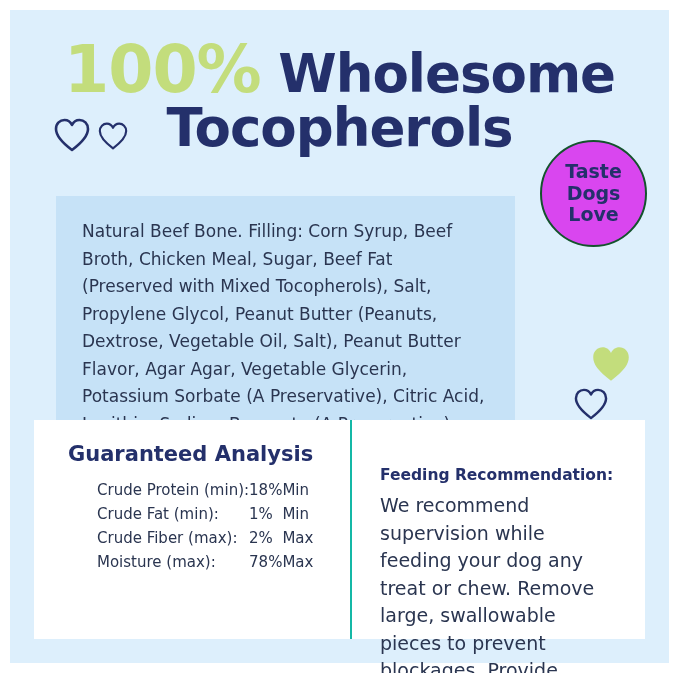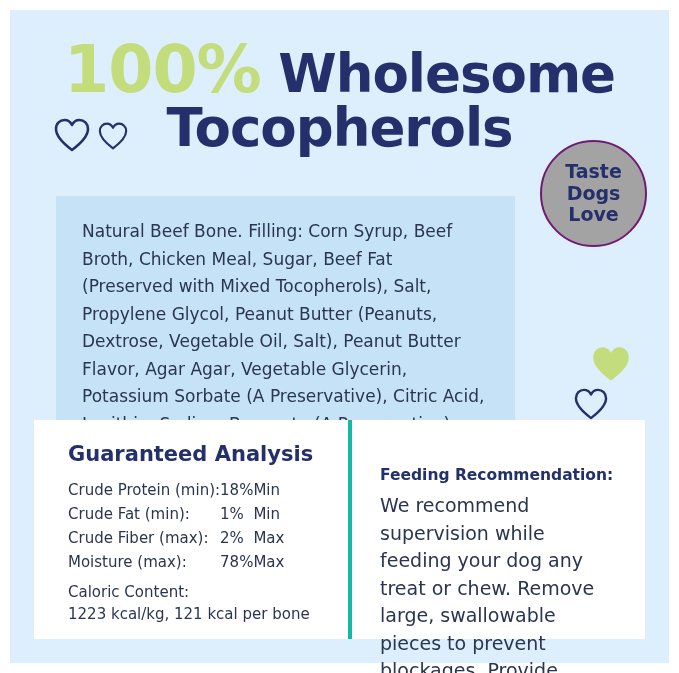--- a/index.html
+++ b/index.html
@@ -51,22 +51,22 @@
   }
   .heart svg { display: block; }
   
   .badge {
     position: absolute;
     right: 22px;
     top: 130px;
     width: 103px;
     height: 103px;
     border-radius: 50%;
-    background: #a3a3a3;
-    border: 2px solid #701a75;
+    background: #d946ef;
+    border: 2px solid #14532d;
     display: flex;
     flex-direction: column;
     align-items: center;
     justify-content: center;
     color: #24306b;
     font-weight: bold;
     font-size: 19px;
     line-height: 1.14;
     text-align: center;
   }
@@ -91,37 +91,38 @@
     top: 410px;
     width: 611px;
     height: 219px;
     background: #ffffff;
     display: flex;
   }
   .card-left {
     width: 318px;
     box-sizing: border-box;
     padding: 22px 0 0 34px;
-    border-right: 4px solid #14b8a6;
+    border-right: 2px solid #14b8a6;
   }
   .card-right {
     flex: 1;
     box-sizing: border-box;
     padding: 46px 30px 0 28px;
   }
   .ga-title {
     color: #24306b;
     font-weight: bold;
     font-size: 21px;
     margin-bottom: 12px;
   }
   .ga-table {
     border-collapse: collapse;
     color: #2a3550;
     font-size: 15px;
+    margin-left: 29px;
   }
   .ga-table td {
     padding: 3px 0;
     vertical-align: top;
   }
   .ga-label { padding-right: 10px; white-space: nowrap; }
   .ga-value { text-align: left; padding-right: 12px; white-space: nowrap; }
   .ga-unit { white-space: nowrap; }
   .caloric {
     color: #2a3550;
@@ -203,24 +204,20 @@
             <td class="ga-value">2%</td>
             <td class="ga-unit">Max</td>
           </tr>
           <tr>
             <td class="ga-label">Moisture (max):</td>
             <td class="ga-value">78%</td>
             <td class="ga-unit">Max</td>
           </tr>
         </tbody>
       </table>
-      <div class="caloric">
-        <div>Caloric Content:</div>
-        <div>1223 kcal/kg, 121 kcal per bone</div>
-      </div>
     </div>
     <div class="card-right">
       <div class="fr-title">Feeding Recommendation:</div>
       <div class="fr-body">We recommend supervision while feeding your dog any treat or chew. Remove large, swallowable pieces to prevent blockages. Provide drinking water to help with digestion.</div>
     </div>
   </div>
 
 </div>
 
 </body></html>

